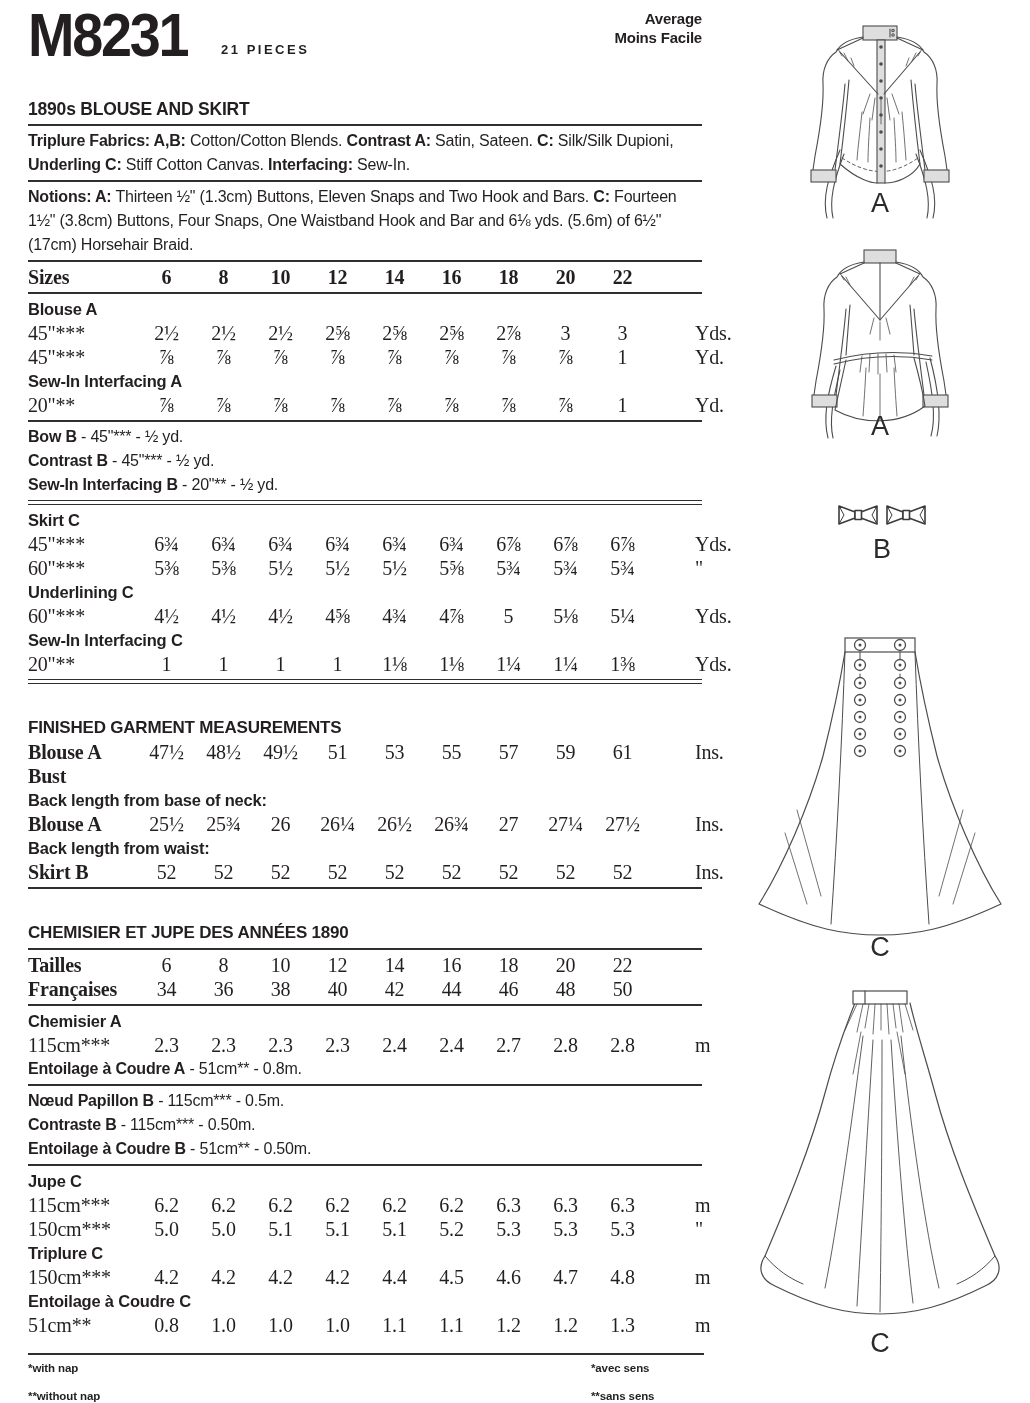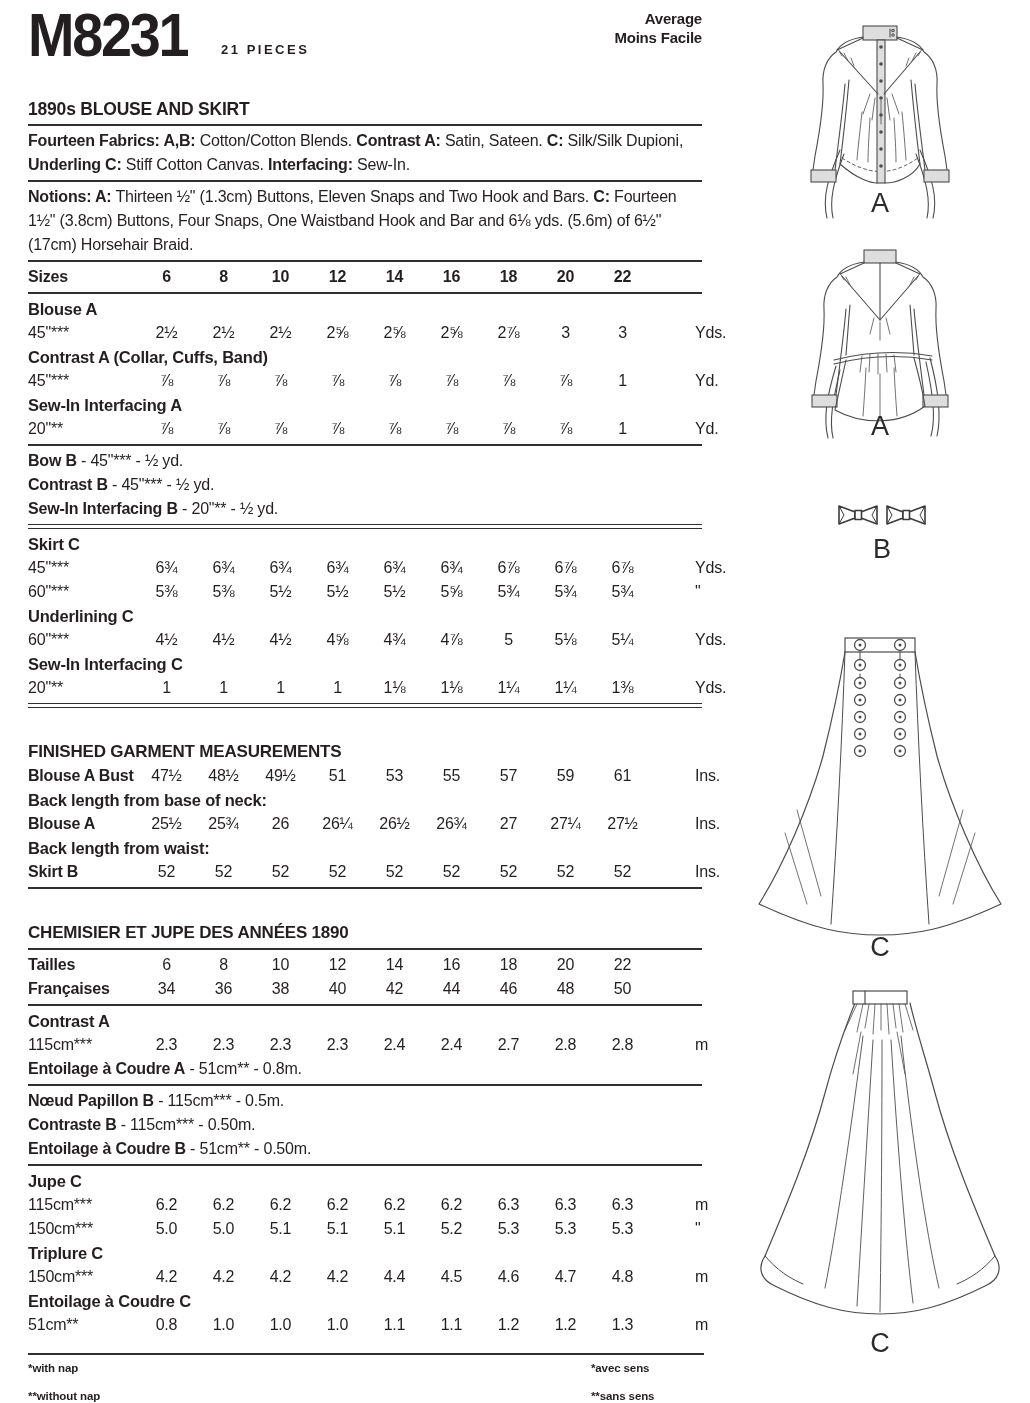--- a/index.html
+++ b/index.html
@@ -15,21 +15,21 @@
   .difficulty { margin-left:auto; text-align:right; font-size:15px; font-weight:700; line-height:1.25; margin-top:4px; letter-spacing:-0.2px; }
 
   .spec { margin-top:16px; }
   .heading { font-size:17px; font-weight:800; line-height:24px; letter-spacing:-0.2px;margin-top:32px; }
   .heading.lg { font-size:17.5px; }
   .rule { border-top:2px solid #2f2f2f; margin:3px 0; }
   .rule.thick { border-top:1.5px solid #2f2f2f; border-bottom:1.5px solid #2f2f2f; height:5px; }
   .para, .textline { font-size:16px; line-height:24px; letter-spacing:-0.2px; }
   .b { font-weight:700; }
   .subhead { font-size:16.5px; font-weight:700; line-height:24px; letter-spacing:-0.2px; }
-  .trow { display:grid; grid-template-columns:110px repeat(9,57px) 1fr; line-height:24px; font-size:16px; letter-spacing:-0.2px; }
+  .trow { display:grid; grid-template-columns:110px repeat(9,57px) 1fr; line-height:24px; font-size:20px; letter-spacing:-0.2px;font-family:Liberation Serif, serif; }
   .trow .val { text-align:center; }
   .trow .unit { padding-left:4px;margin-left:40px; }
 
   .footnotes { position:absolute; left:28px; top:1350px; width:676px; }
   .fnrow { display:flex; justify-content:space-between; font-size:11.5px; font-weight:700; margin-top:7px; letter-spacing:-0.1px; }
   .fngroup { display:flex; gap:16px; white-space:nowrap;flex-direction:column; }
 
   .illo { position:absolute; }
   .illo svg { display:block; width:100%; height:100%; }
   .illo-label { position:absolute; font-size:27px; font-weight:400; color:#2a2a2a; text-align:center; line-height:1; }
@@ -42,21 +42,21 @@
     <div class="pattern-number">M8231</div>
     <div class="pieces">21 PIECES</div>
     <div class="difficulty">
       <div>Average</div>
       <div>Moins Facile</div>
     </div>
   </div>
   <div class="spec">
       <div class="heading lg">1890s BLOUSE AND SKIRT</div>
       <div class="rule"></div>
-      <div class="para"><span class="b">Fourteen Fabrics: A,B:</span><span> Cotton/Cotton Blends. </span><span class="b">Contrast A:</span><span> Satin, Sateen. </span><span class="b">C:</span><span> Silk/Silk Dupioni, </span><span class="b">Underling C:</span><span> Stiff Cotton Canvas. </span><span class="b">Interfacing:</span><span> Sew-In.</span></div>
+      <div class="para"><span class="b">Triplure Fabrics: A,B:</span><span> Cotton/Cotton Blends. </span><span class="b">Contrast A:</span><span> Satin, Sateen. </span><span class="b">C:</span><span> Silk/Silk Dupioni, </span><span class="b">Underling C:</span><span> Stiff Cotton Canvas. </span><span class="b">Interfacing:</span><span> Sew-In.</span></div>
       <div class="rule"></div>
       <div class="para"><span class="b">Notions: A:</span><span> Thirteen ½" (1.3cm) Buttons, Eleven Snaps and Two Hook and Bars. </span><span class="b">C:</span><span> Fourteen 1½" (3.8cm) Buttons, Four Snaps, One Waistband Hook and Bar and 6⅛ yds. (5.6m) of 6½" (17cm) Horsehair Braid.</span></div>
       <div class="rule"></div>
       <div class="trow">
         <span class="cell lbl b">Sizes</span>
         <span class="cell val b">6</span>
         <span class="cell val b">8</span>
         <span class="cell val b">10</span>
         <span class="cell val b">12</span>
         <span class="cell val b">14</span>
@@ -74,21 +74,20 @@
         <span class="cell val">2½</span>
         <span class="cell val">2½</span>
         <span class="cell val">2⅝</span>
         <span class="cell val">2⅝</span>
         <span class="cell val">2⅝</span>
         <span class="cell val">2⅞</span>
         <span class="cell val">3</span>
         <span class="cell val">3</span>
         <span class="cell unit">Yds.</span>
       </div>
-      <div class="subhead">Contrast A (Collar, Cuffs, Band)</div>
       <div class="trow">
         <span class="cell lbl">45"***</span>
         <span class="cell val">⅞</span>
         <span class="cell val">⅞</span>
         <span class="cell val">⅞</span>
         <span class="cell val">⅞</span>
         <span class="cell val">⅞</span>
         <span class="cell val">⅞</span>
         <span class="cell val">⅞</span>
         <span class="cell val">⅞</span>
@@ -235,21 +234,21 @@
         <span class="cell val">38</span>
         <span class="cell val">40</span>
         <span class="cell val">42</span>
         <span class="cell val">44</span>
         <span class="cell val">46</span>
         <span class="cell val">48</span>
         <span class="cell val">50</span>
         <span class="cell unit"></span>
       </div>
       <div class="rule"></div>
-      <div class="subhead">Contrast A</div>
+      <div class="subhead">Chemisier A</div>
       <div class="trow">
         <span class="cell lbl">115cm***</span>
         <span class="cell val">2.3</span>
         <span class="cell val">2.3</span>
         <span class="cell val">2.3</span>
         <span class="cell val">2.3</span>
         <span class="cell val">2.4</span>
         <span class="cell val">2.4</span>
         <span class="cell val">2.7</span>
         <span class="cell val">2.8</span>

